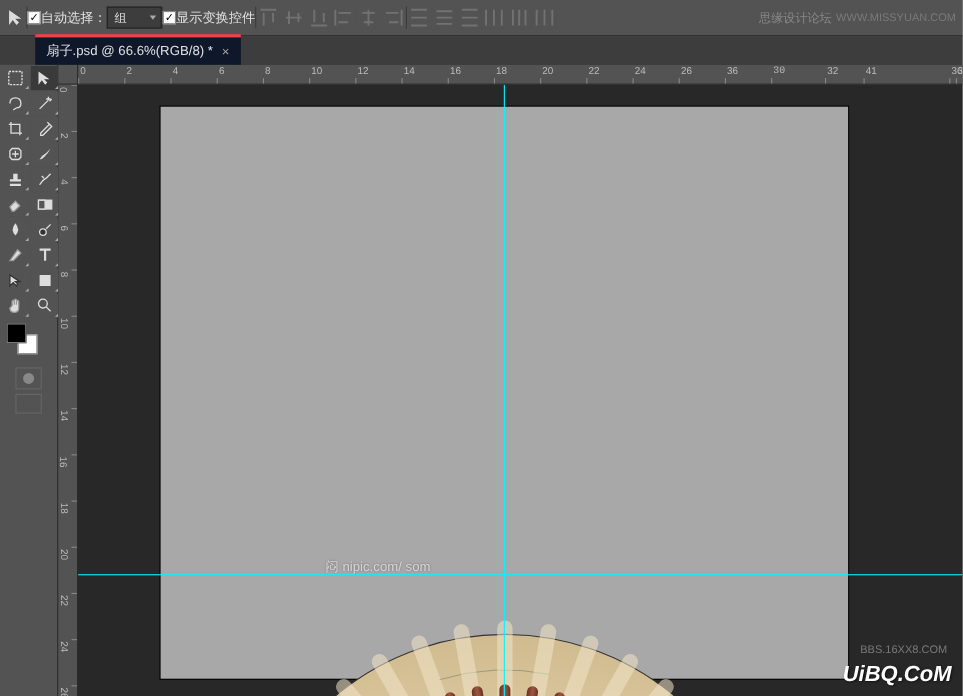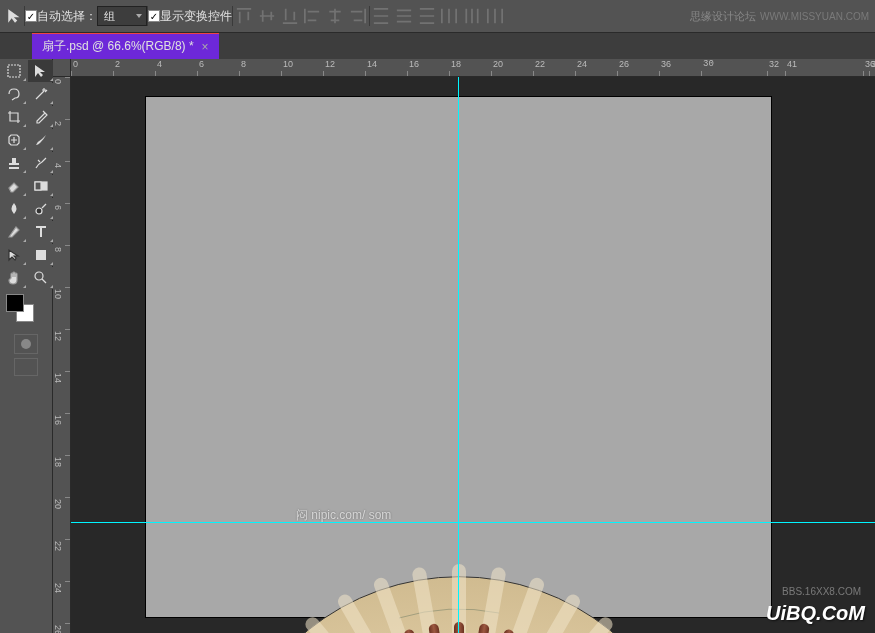--- a/index.html
+++ b/index.html
@@ -14,21 +14,21 @@
 .opt-label { color: #e0e0e0; font-size: 12px; }
 .dropdown { background: #3d3d3d; border: 1px solid #222; padding: 2px 18px 2px 6px; color: #e0e0e0; position: relative; min-width: 50px; height: 20px; display: flex; align-items: center; }
 .dropdown::after { content: ""; position: absolute; right: 4px; top: 7px; border-left: 3px solid transparent; border-right: 3px solid transparent; border-top: 4px solid #aaa; }
 .align-btn { width: 22px; height: 20px; background: #535353; border: 1px solid transparent; display: flex; align-items: center; justify-content: center; opacity: 0.45; }
 .align-group { display: flex; gap: 1px; }
 .brand-text { color: #888; font-size: 11px; margin-left: auto; }
 .brand-url { color: #7a7a7a; font-size: 10px; margin-left: 4px; }
 
 
 .tab-bar { height: 26px; background: #3d3d3d; display: flex; align-items: flex-end; padding-left: 32px; }
-.doc-tab { background: #6d28d9; padding: 4px 10px; color: #e0e0e0; font-size: 12px; display: flex; align-items: center; gap: 8px; border-top: 1px solid #ef4444; }
+.doc-tab { background: #0f172a; padding: 4px 10px; color: #e0e0e0; font-size: 12px; display: flex; align-items: center; gap: 8px; border-top: 3px solid #ef4444; }
 .tab-close { color: #aaa; cursor: pointer; }
 
 
 .toolbox { position: absolute; left: 0; top: 59px; width: 53px; background: #535353; border-right: 1px solid #2a2a2a; height: 574px; }
 .tool-grid { display: grid; grid-template-columns: 26px 26px; gap: 1px; padding: 1px; }
 .tool { width: 26px; height: 22px; display: flex; align-items: center; justify-content: center; background: #535353; position: relative; }
 .tool.active { background: #3a3a3a; }
 .tool svg { width: 16px; height: 16px; }
 .tool-corner { position: absolute; right: 1px; bottom: 1px; width: 0; height: 0; border-right: 3px solid #aaa; border-top: 3px solid transparent; }
 .color-swatches { padding: 6px; position: relative; height: 40px; }
@@ -347,21 +347,21 @@
       </div>
       <div class="tick" style="left: 546px;">
         <span>26</span>
       </div>
       <div class="tick" style="left: 588px;">
         <span>36</span>
       </div>
       <div class="tick" style="left: 630px; font-family: Liberation Mono, monospace;">
         <span>30</span>
       </div>
-      <div class="tick" style="left: 696px;">
+      <div class="tick" style="left: 679px;">
         <span>32</span>
       </div>
       <div class="tick" style="left: 714px;">
         <span>41</span>
       </div>
       <div class="tick" style="left: 792px;">
         <span>36</span>
       </div>
       <div class="tick" style="left: 798px;">
         <span>38</span>

